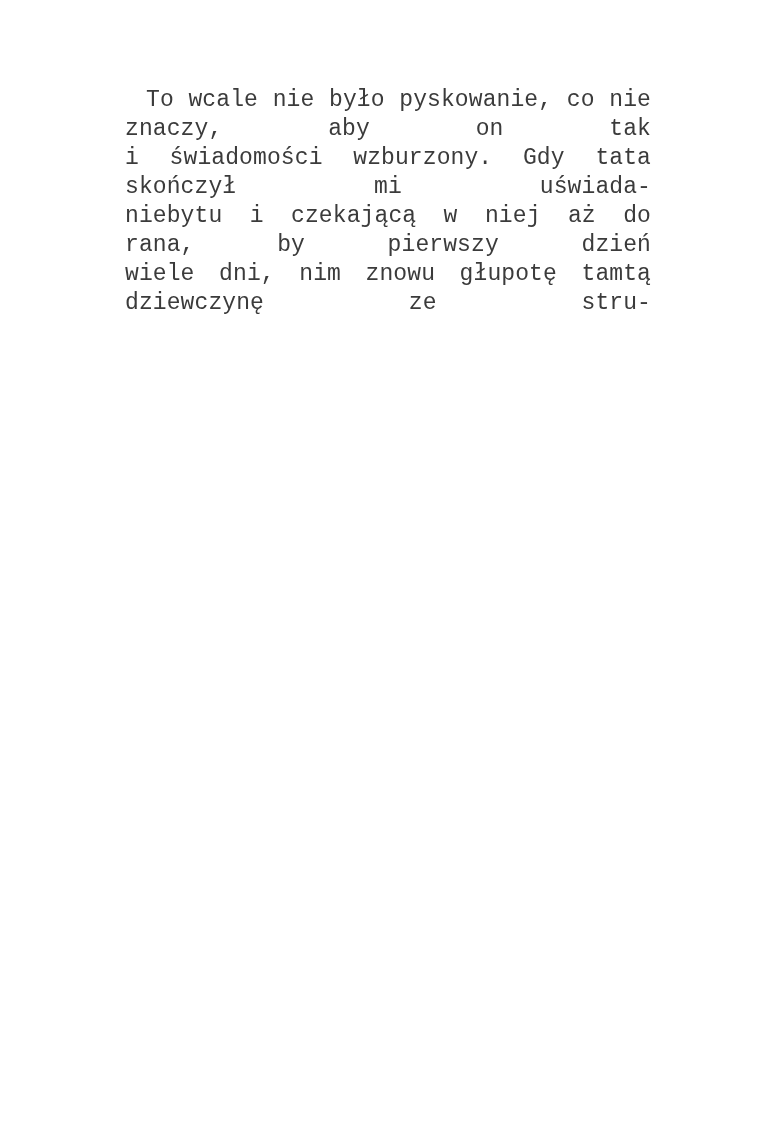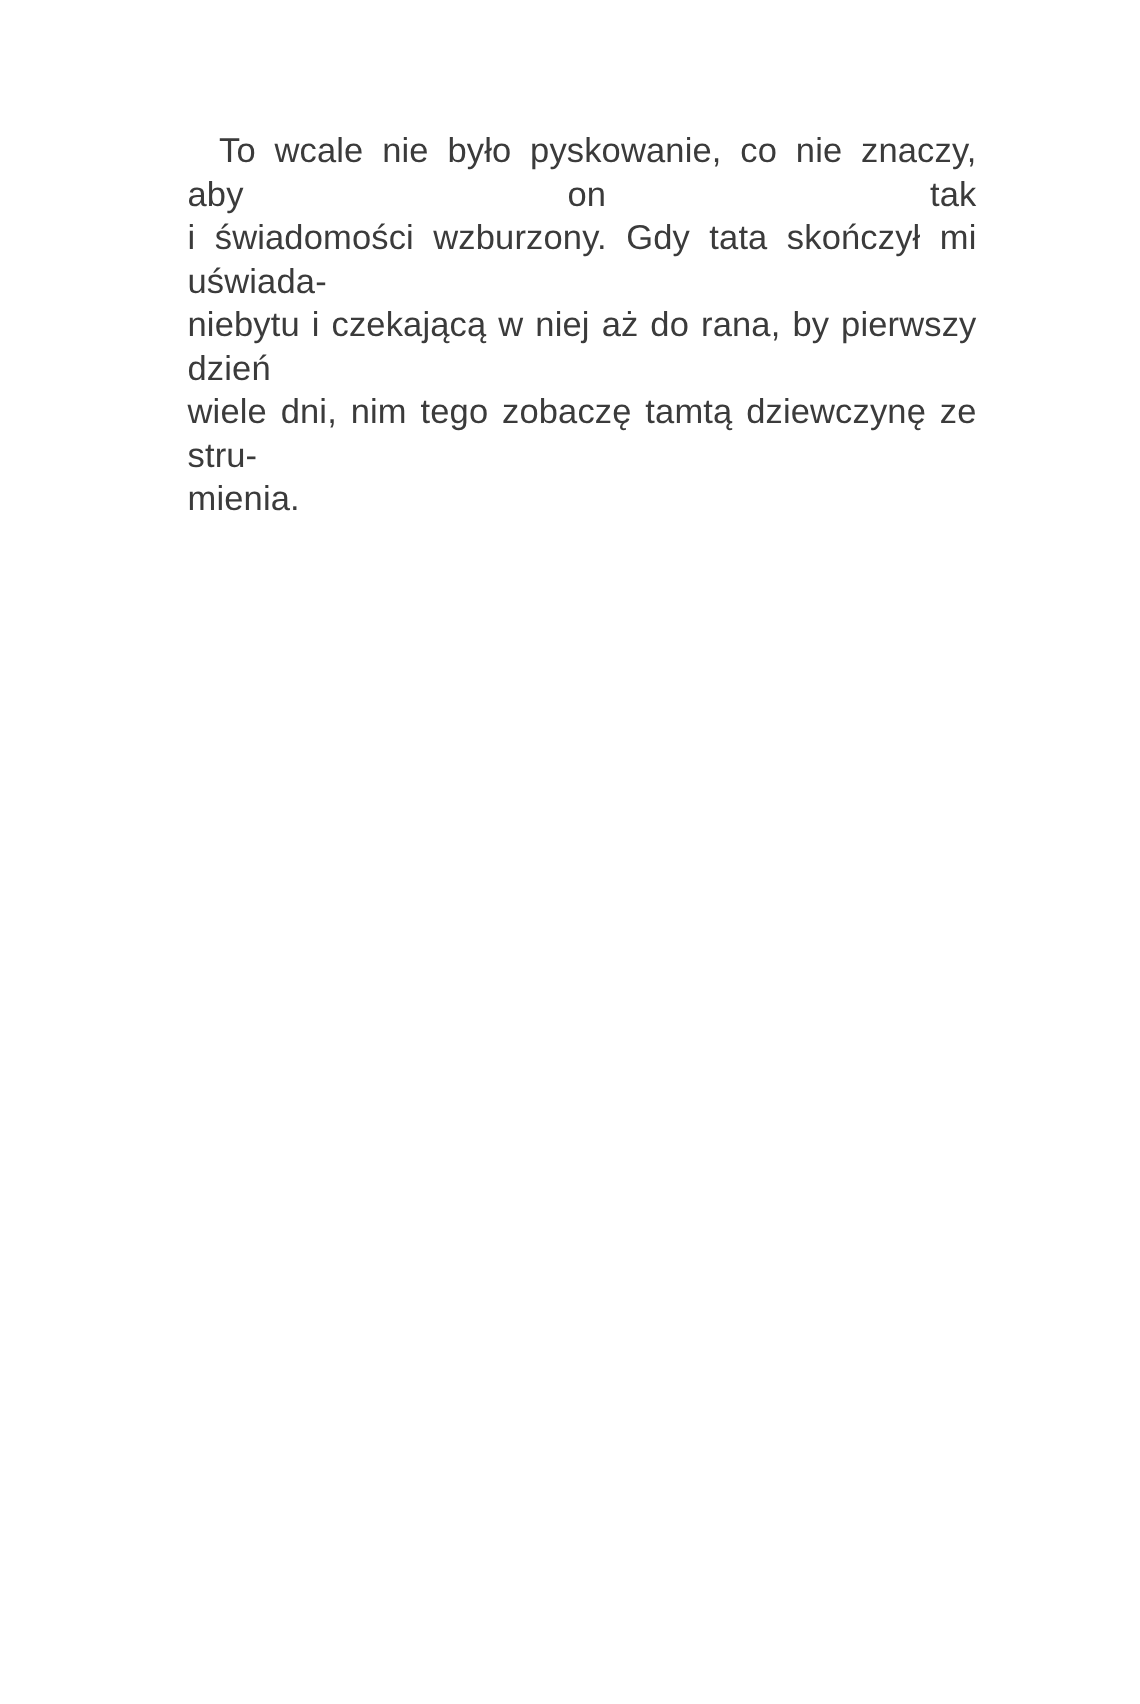--- a/index.html
+++ b/index.html
@@ -6,21 +6,21 @@
     margin: 0;
     padding: 0;
     background: #ffffff;
   }
   .page {
     position: relative;
     width: 760px;
     height: 1136px;
     background: #ffffff;
     overflow: hidden;
-    font-family: Liberation Sans, sans-serif;
+    font-family: Liberation Mono, monospace;
   }
   .text-block {
     position: absolute;
     left: 125px;
     top: 86px;
     width: 526px;
     color: #3b3b3b;
     font-size: 23px;
     line-height: 29px;
     letter-spacing: 0.1px;
@@ -38,16 +38,15 @@
   }
 </style>
 </head>
 <body>
 
 <div class="page">
   <div class="text-block" id="text-block">
       <div class="text-line indent">To wcale nie było pyskowanie, co nie znaczy, aby on tak</div>
       <div class="text-line">i świadomości wzburzony. Gdy tata skończył mi uświada-</div>
       <div class="text-line">niebytu i czekającą w niej aż do rana, by pierwszy dzień</div>
-      <div class="text-line">wiele dni, nim tego zobaczę tamtą dziewczynę ze stru-</div>
-      <div class="text-line last">mienia.</div>
+      <div class="text-line">wiele dni, nim znowu głupotę tamtą dziewczynę ze stru-</div>
     </div>
 </div>
 
 </body></html>

